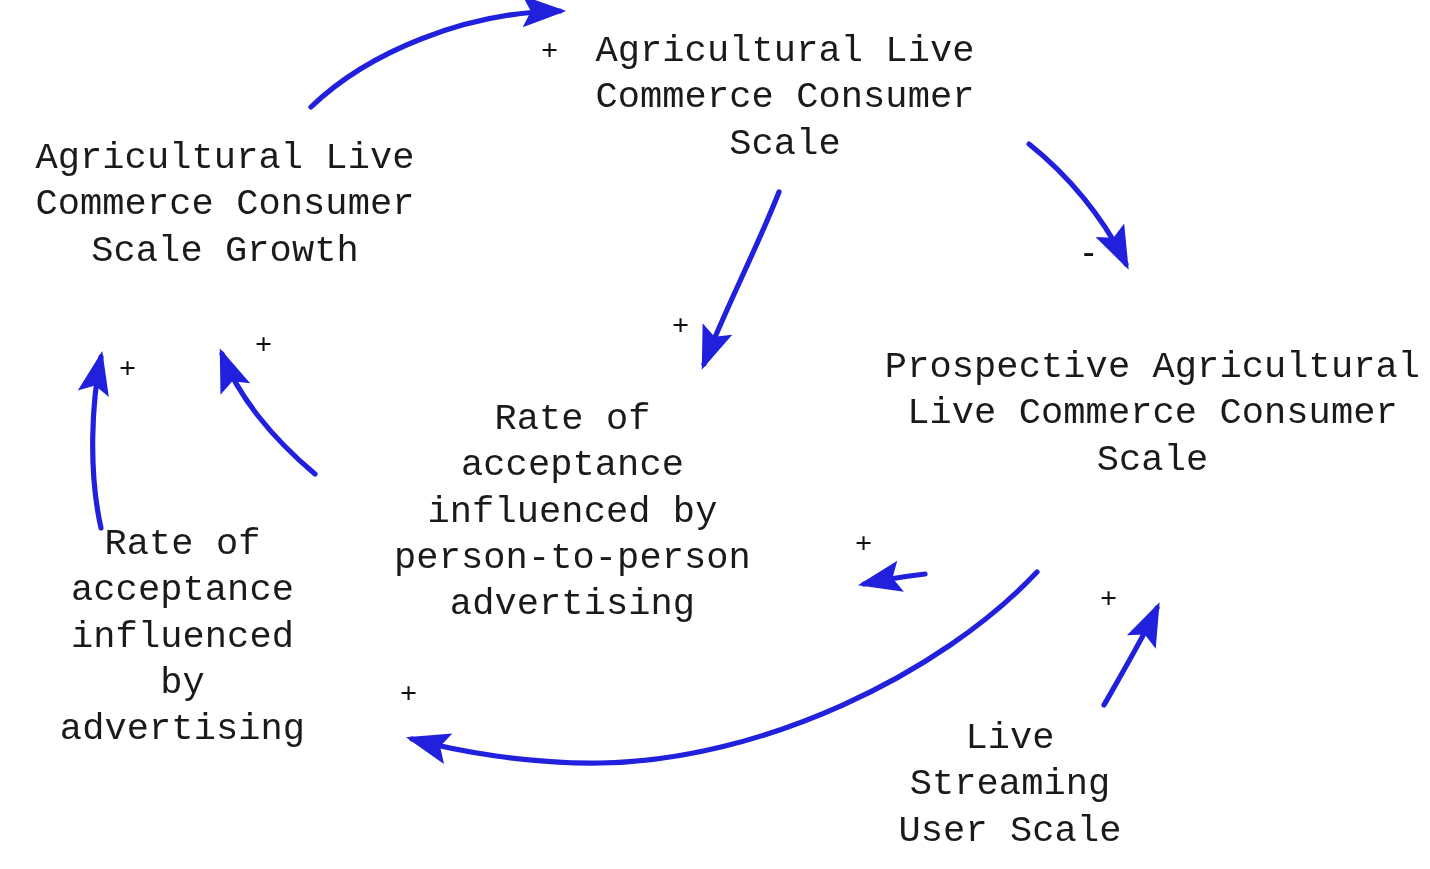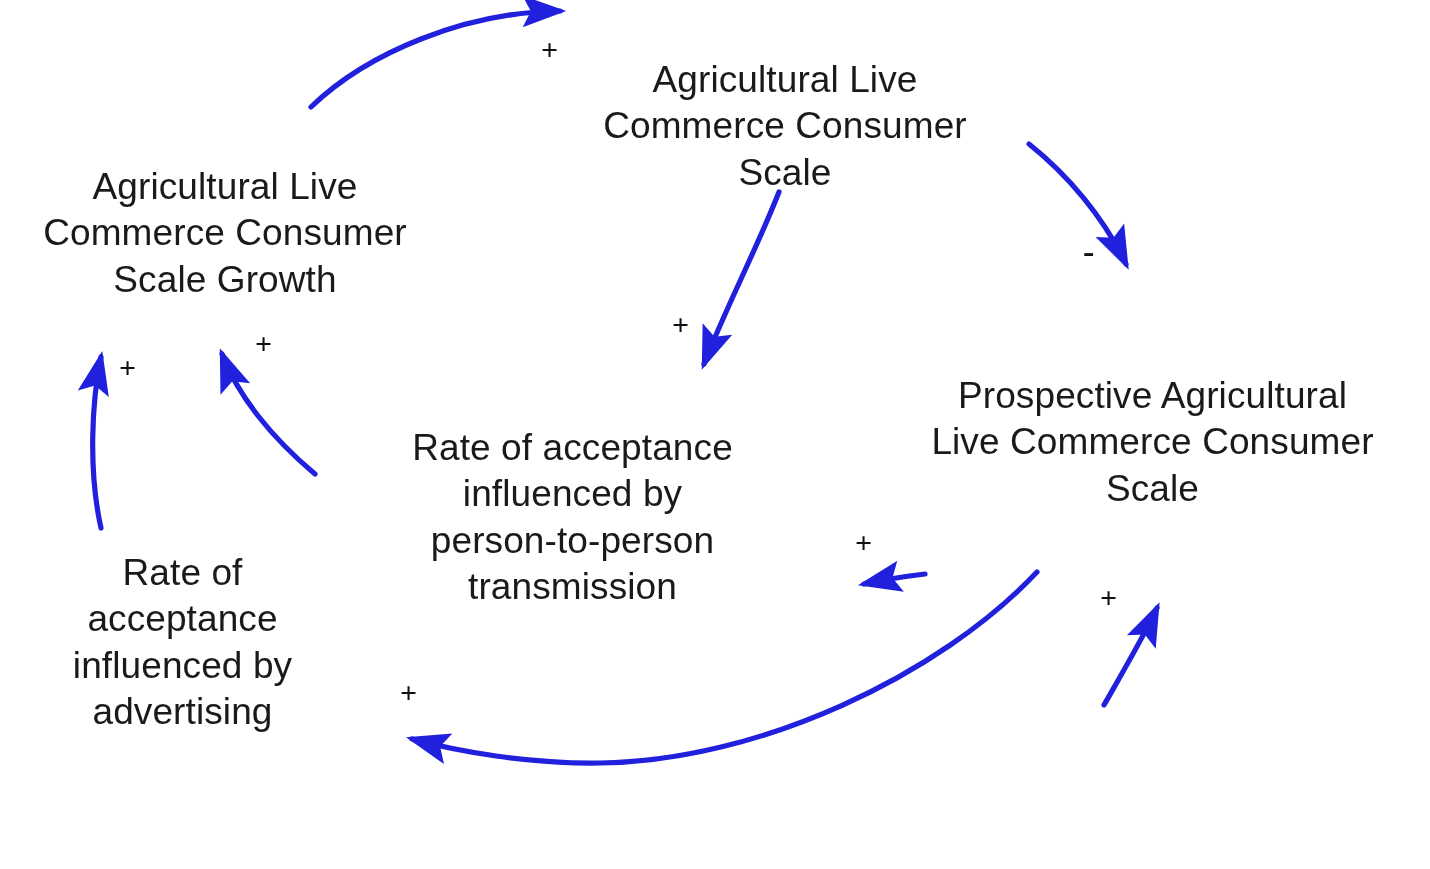--- a/index.html
+++ b/index.html
@@ -23,26 +23,25 @@
     left: 0;
     top: 0;
     width: 1430px;
     height: 869px;
     pointer-events: none;
   }
   .node {
     position: absolute;
     text-align: center;
     color: #1a1a1a;
-    font-family: Liberation Sans, sans-serif;
+    font-family: Liberation Mono, monospace;
     font-size: 37px;
     line-height: 1.25;
     letter-spacing: 0.1px;
     white-space: pre-line;
-    margin-top: 29px;
   }
   .sign {
     position: absolute;
     color: #111111;
     font-family: "Liberation Serif", "DejaVu Serif", serif;
     font-size: 30px;
     font-weight: 700;
     line-height: 1;
     user-select: none;
   }
@@ -87,27 +86,30 @@
 Commerce Consumer
 Scale</div>
 
   <div class="node" style="left:880px; top:344px; width:545px;text-align:center;">Prospective Agricultural
 Live Commerce Consumer
 Scale</div>
 
   <div class="node" style="left:375px; top:396px; width:395px;">Rate of acceptance
 influenced by
 person-to-person
-transmission</div>
+advertising</div>
 
   <div class="node" style="left:40px; top:521px; width:285px;">Rate of
 acceptance
 influenced by
 advertising</div>
 
+  <div class="node" style="left:895px; top:715px; width:230px;">Live
+Streaming
+User Scale</div>
 
   <div class="sign" style="left:541px; top:35px;">+</div>
 
   <div class="sign" style="left:672px; top:310px;">+</div>
 
   <div class="sign minus" style="left:1083px; top:235px;">-</div>
 
   <div class="sign" style="left:119px; top:353px;">+</div>
 
   <div class="sign" style="left:255px; top:329px;">+</div>

